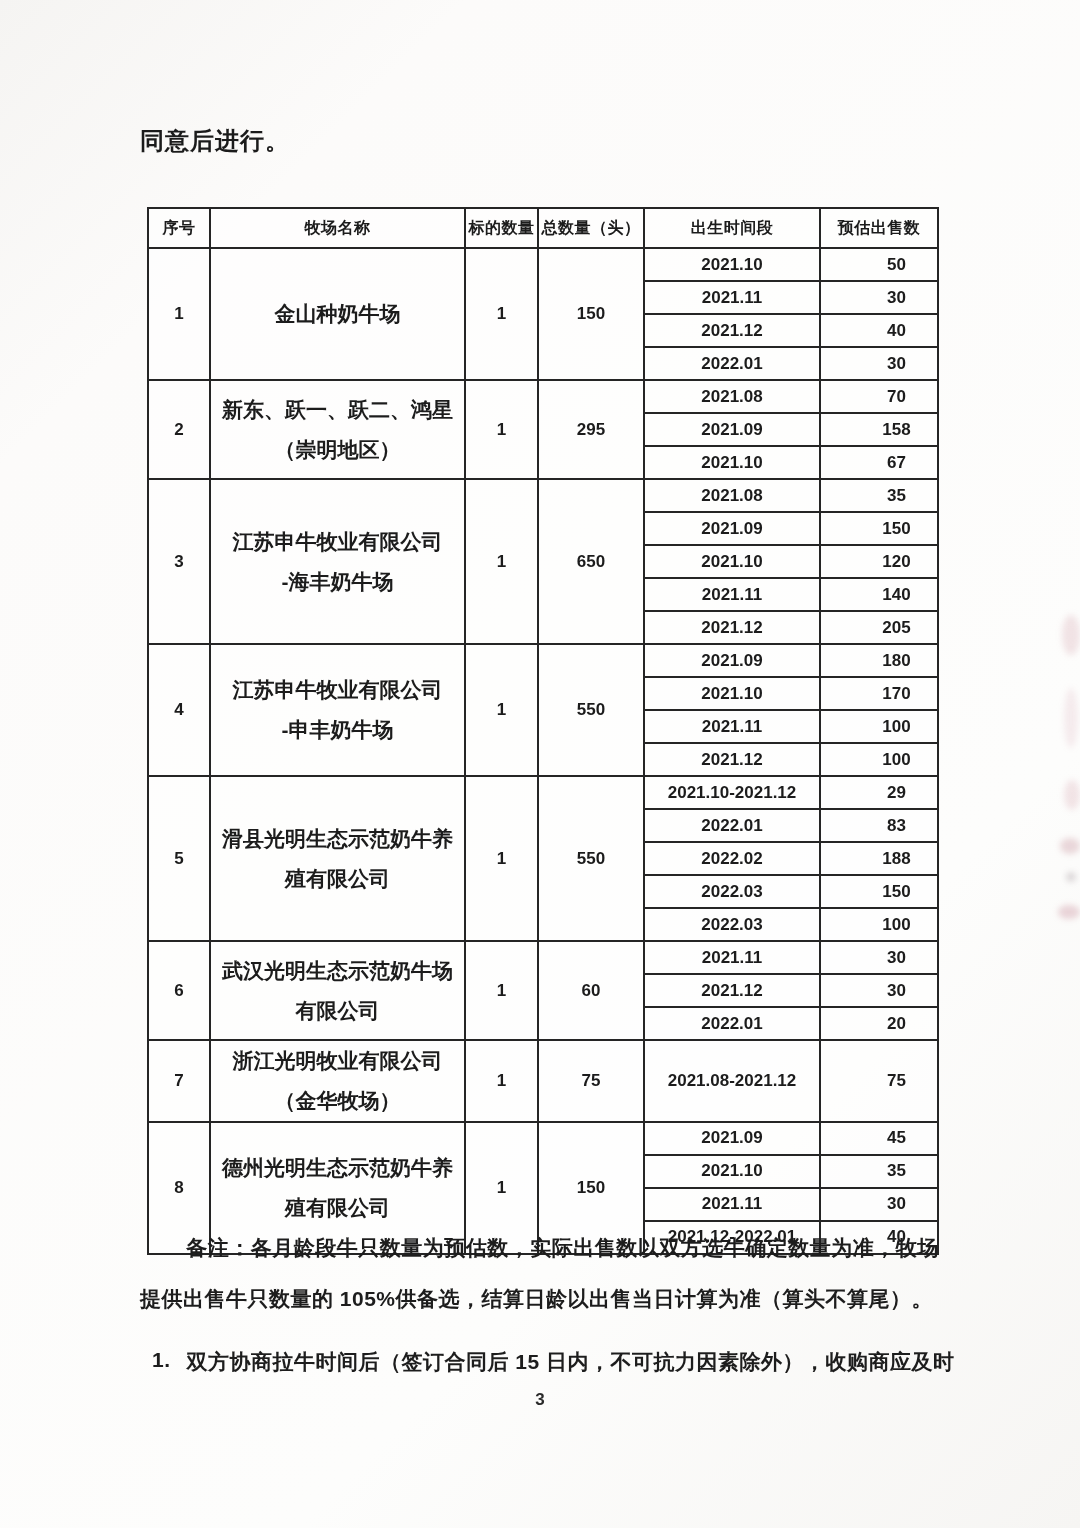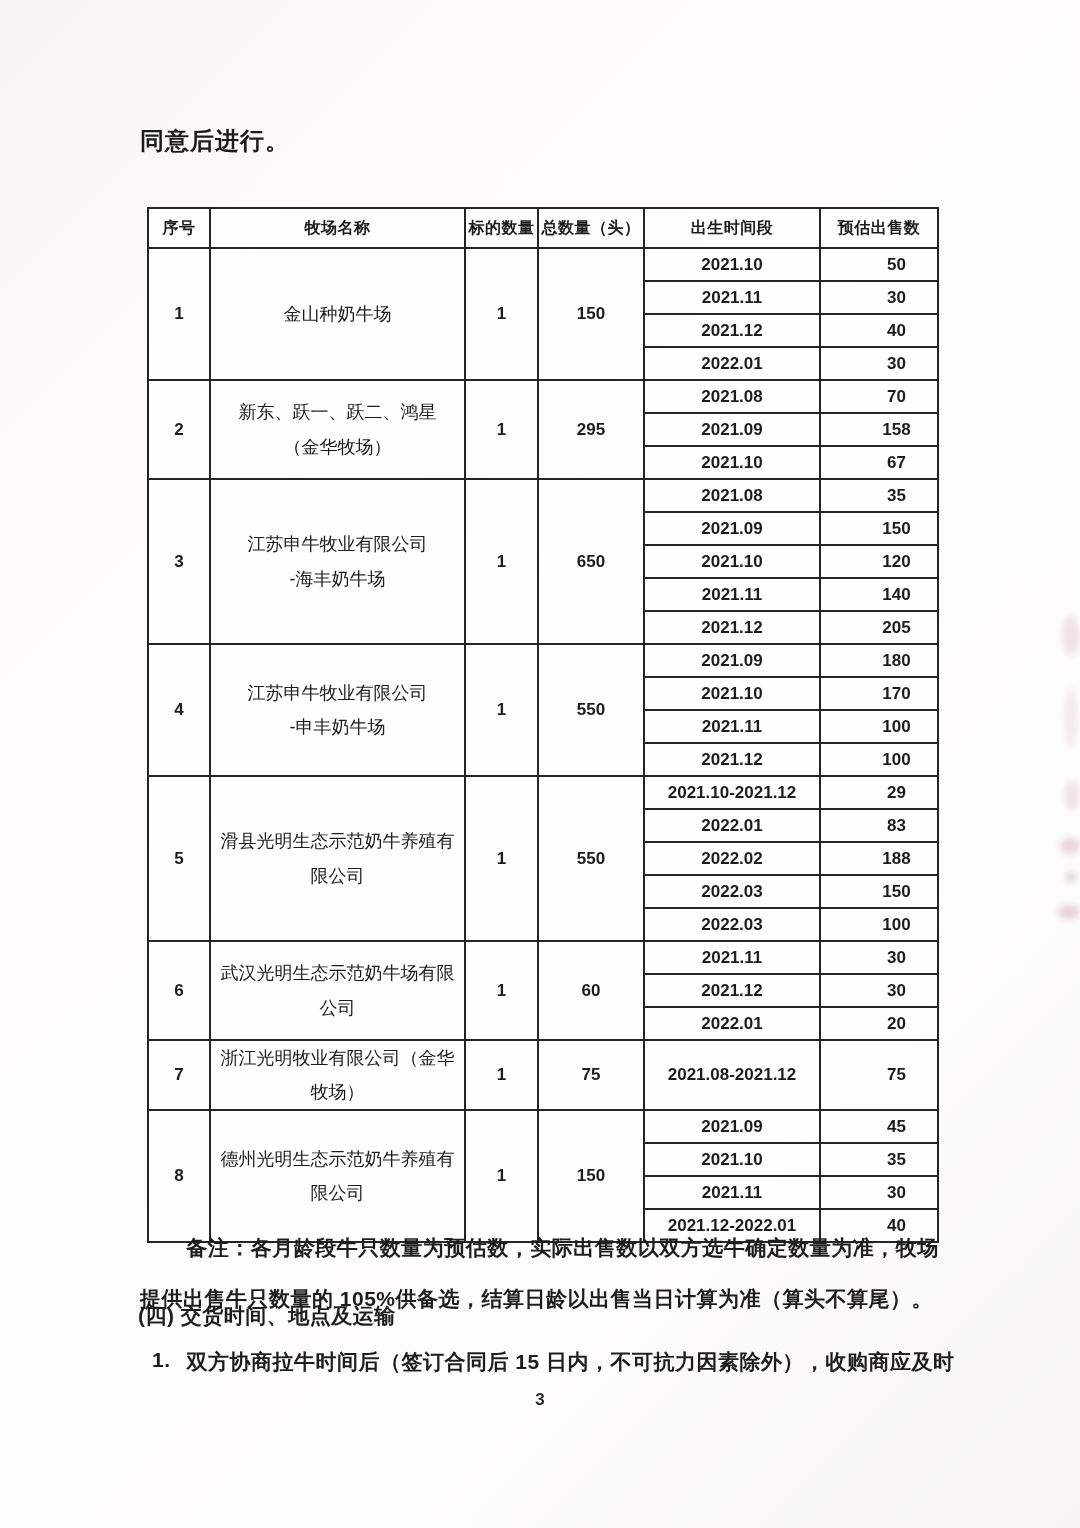--- a/index.html
+++ b/index.html
@@ -34,21 +34,21 @@
     text-align:center; vertical-align:middle;
     padding:0 2px;
     color:#1c1c1c;
   }
   .farm-table th {
     height:38px; font-size:16px; font-weight:700; letter-spacing:0.5px;
   }
   .farm-table td { font-size:17px; }
   .farm-table td.period-cell { height:31px; font-weight:600;text-align:center; }
   .farm-table td.count-cell  { font-weight:600;padding-left:37px; }
-  .farm-table td.farm-name-cell { font-size:18px; font-weight:400; line-height:1.9;border-radius:28px; }
+  .farm-table td.farm-name-cell { font-size:21px; font-weight:700; line-height:1.9;border-radius:28px; }
   .farm-table td.row-number-cell,
   .farm-table td.lot-count-cell,
   .farm-table td.total-count-cell { font-weight:600; }
   .note-para {
     position:absolute; left:140px; top:1222px; width:805px;
     font-size:21px; font-weight:600; line-height:51px;
     text-indent:2.2em; letter-spacing:0.5px; color:#1d1d1d;
     margin:0;
   }
   .section4-title {
@@ -121,21 +121,21 @@
           <td class="count-cell">40</td>
         </tr>
         <tr>
           <td class="period-cell">2022.01</td>
           <td class="count-cell">30</td>
         </tr>
         <tr>
           <td rowspan="3" class="row-number-cell">2</td>
           <td rowspan="3" class="farm-name-cell">
             <div>新东、跃一、跃二、鸿星</div>
-            <div>（金华牧场）</div>
+            <div>（崇明地区）</div>
           </td>
           <td rowspan="3" class="lot-count-cell">1</td>
           <td rowspan="3" class="total-count-cell">295</td>
           <td class="period-cell">2021.08</td>
           <td class="count-cell">70</td>
         </tr>
         <tr>
           <td class="period-cell">2021.09</td>
           <td class="count-cell">158</td>
         </tr>
@@ -267,21 +267,20 @@
         </tr>
         <tr>
           <td class="period-cell">2021.12-2022.01</td>
           <td class="count-cell">40</td>
         </tr>
       </tbody>
   </table>
 
   <p class="note-para">备注：各月龄段牛只数量为预估数，实际出售数以双方选牛确定数量为准，牧场提供出售牛只数量的 105%供备选，结算日龄以出售当日计算为准（算头不算尾）。</p>
 
-  <div class="section4-title">(四) 交货时间、地点及运输</div>
 
   <div class="list-item-1">
     <span class="list-item-number">1.</span>
     <span>双方协商拉牛时间后（签订合同后 15 日内，不可抗力因素除外），收购商应及时</span>
   </div>
 
   <div class="page-number">3</div>
 
   <div class="smudge s1"></div>
   <div class="smudge s2"></div>

